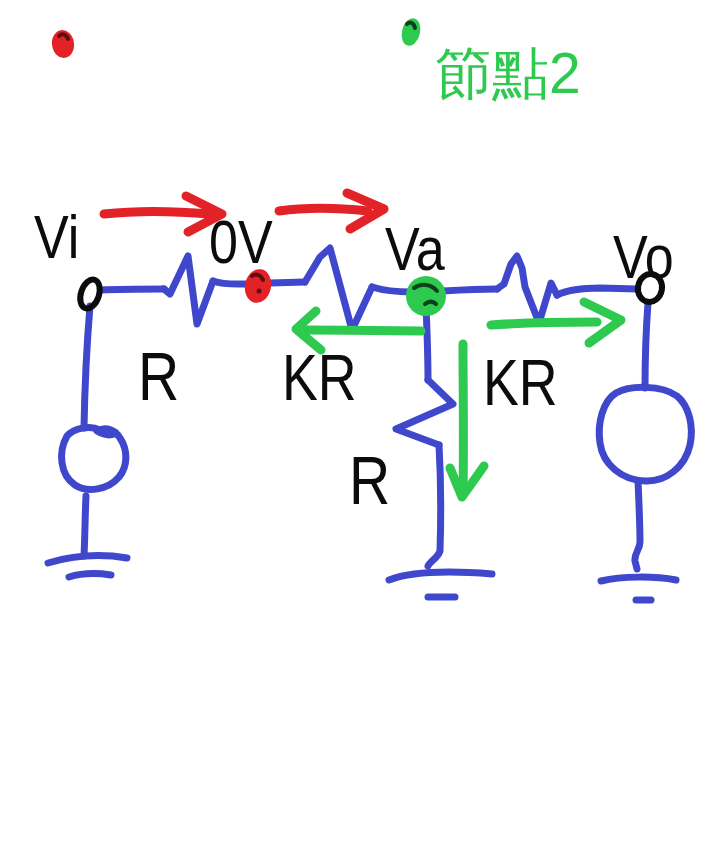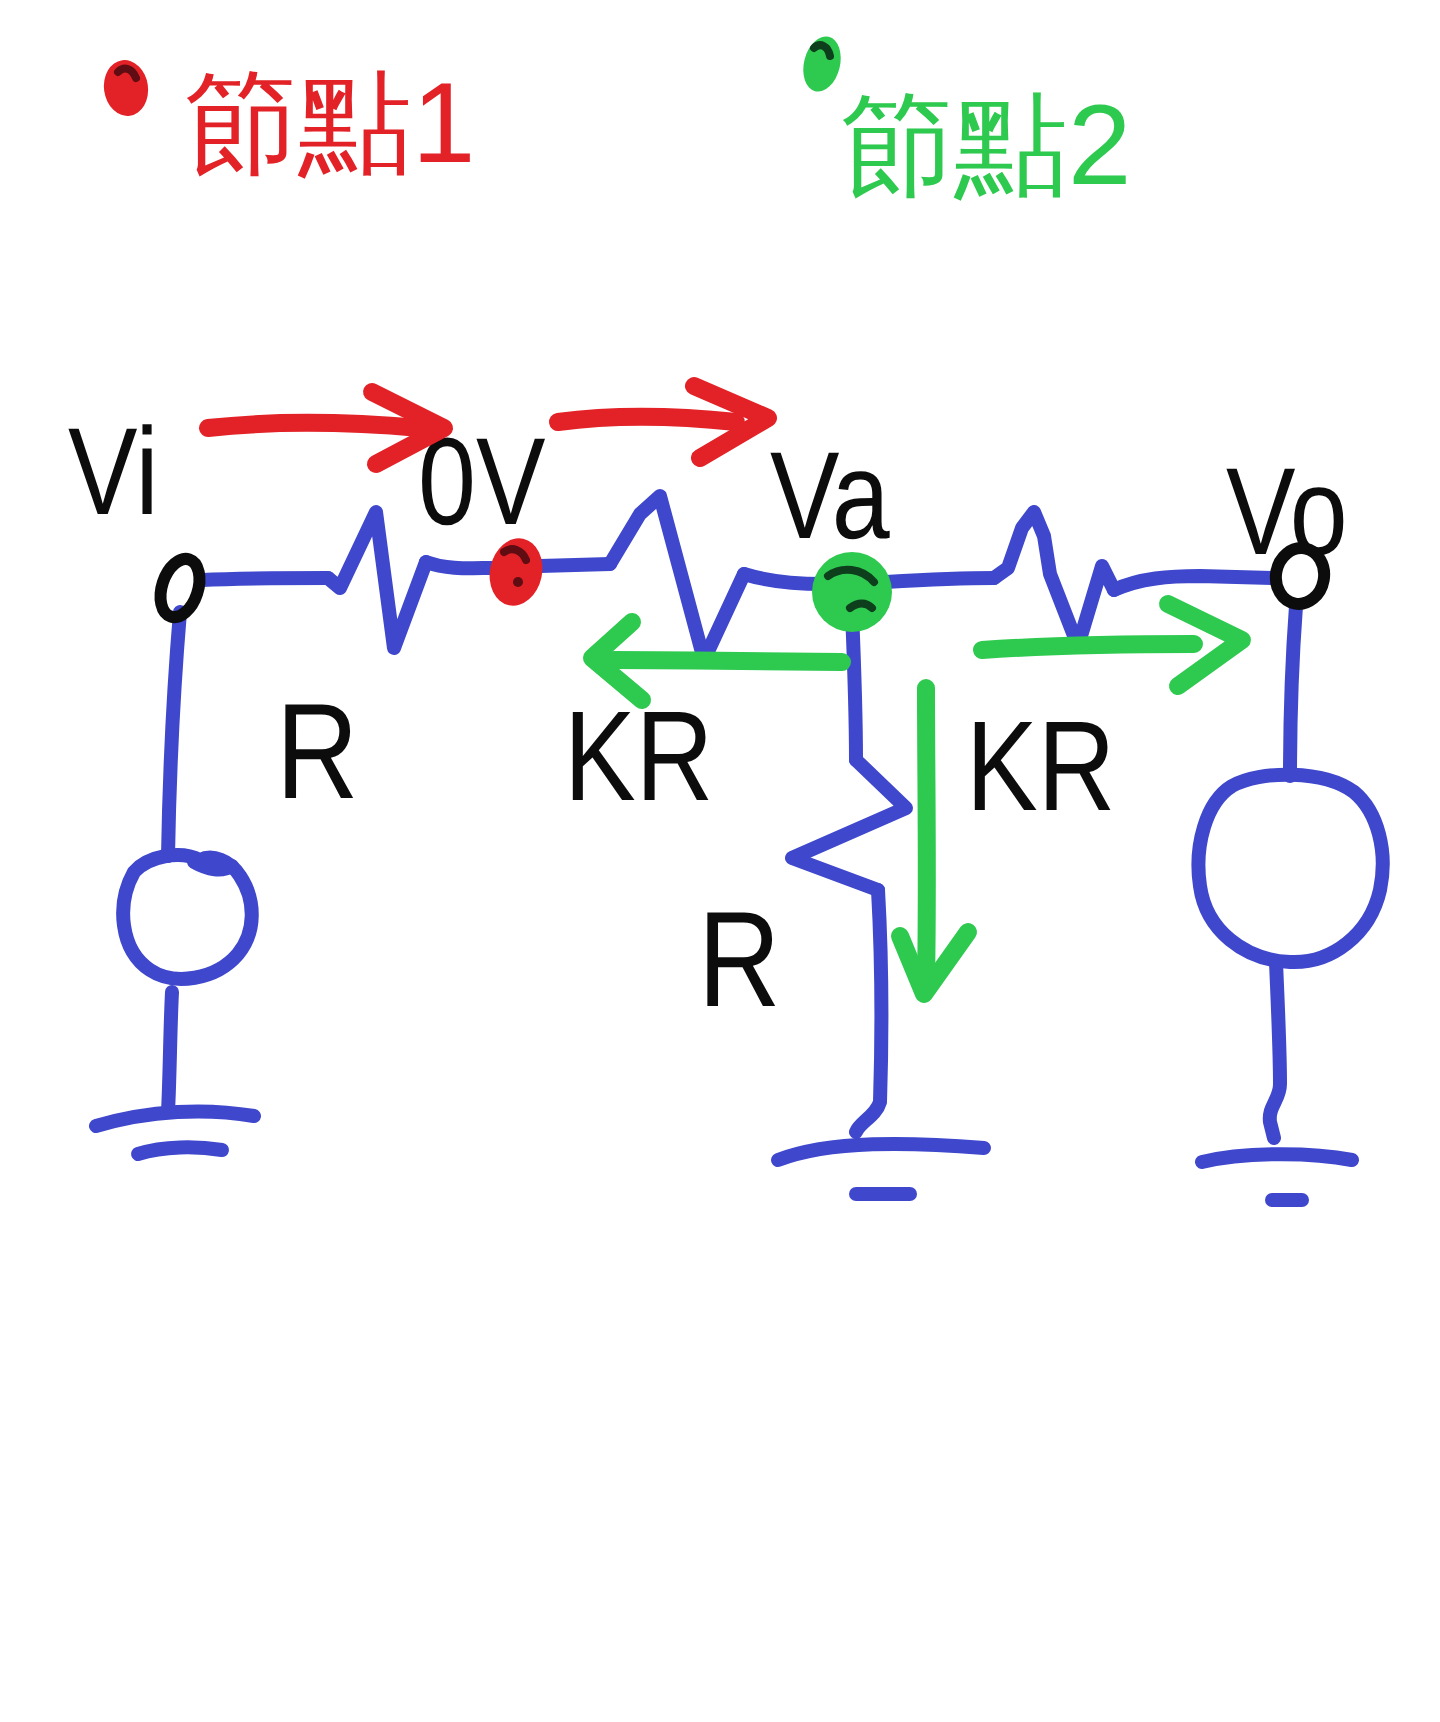--- a/index.html
+++ b/index.html
@@ -26,21 +26,21 @@
   .legend {
     position: absolute;
     line-height: 1;
     font-size: 57px;
     white-space: nowrap;
   }
   .legend.red   { color: var(--pen-red, #e32227); }
   .legend.green { color: var(--pen-green, #2ec94f); }
 
   .lbl-node1 { left: 92px;  top: 34px;  }
-  .lbl-node2 { left: 420px; top: 45px;  }
+  .lbl-node2 { left: 435px; top: 45px;  }
 
   .lbl-vi    { left: 34px;  top: 206px; font-size: 62px; }
   .lbl-0v    { left: 209px; top: 211px; font-size: 62px; }
   .lbl-va    { left: 385px; top: 218px; font-size: 62px; }
   .lbl-vo    { left: 613px; top: 226px; font-size: 62px; }
   .lbl-r1    { left: 138px; top: 342px; font-size: 68px; }
   .lbl-kr1   { left: 282px; top: 346px; font-size: 64px; }
   .lbl-kr2   { left: 483px; top: 351px; font-size: 64px; }
   .lbl-r2    { left: 349px; top: 446px; font-size: 68px; }
 
@@ -56,21 +56,20 @@
   .fill-red   { fill: var(--pen-red, #e32227);   stroke: none; }
   .fill-green { fill: var(--pen-green, #2ec94f); stroke: none; }
   .mark-dark-red   { stroke: #5f0d13; fill: none; stroke-width: 4; stroke-linecap: round; }
   .mark-dark-green { stroke: #0d3f1c; fill: none; stroke-width: 4; stroke-linecap: round; }
 </style>
 </head>
 <body>
 
 <div class="canvas">
 
-  <div class="legend red lbl-node1">節點1</div>
   <div class="legend green lbl-node2">節點2</div>
 
   <div class="label lbl-vi">Vi</div>
   <div class="label lbl-0v">0V</div>
   <div class="label lbl-va">Va</div>
   <div class="label lbl-vo">Vo</div>
   <div class="label lbl-r1">R</div>
   <div class="label lbl-kr1">KR</div>
   <div class="label lbl-kr2">KR</div>
   <div class="label lbl-r2">R</div>

